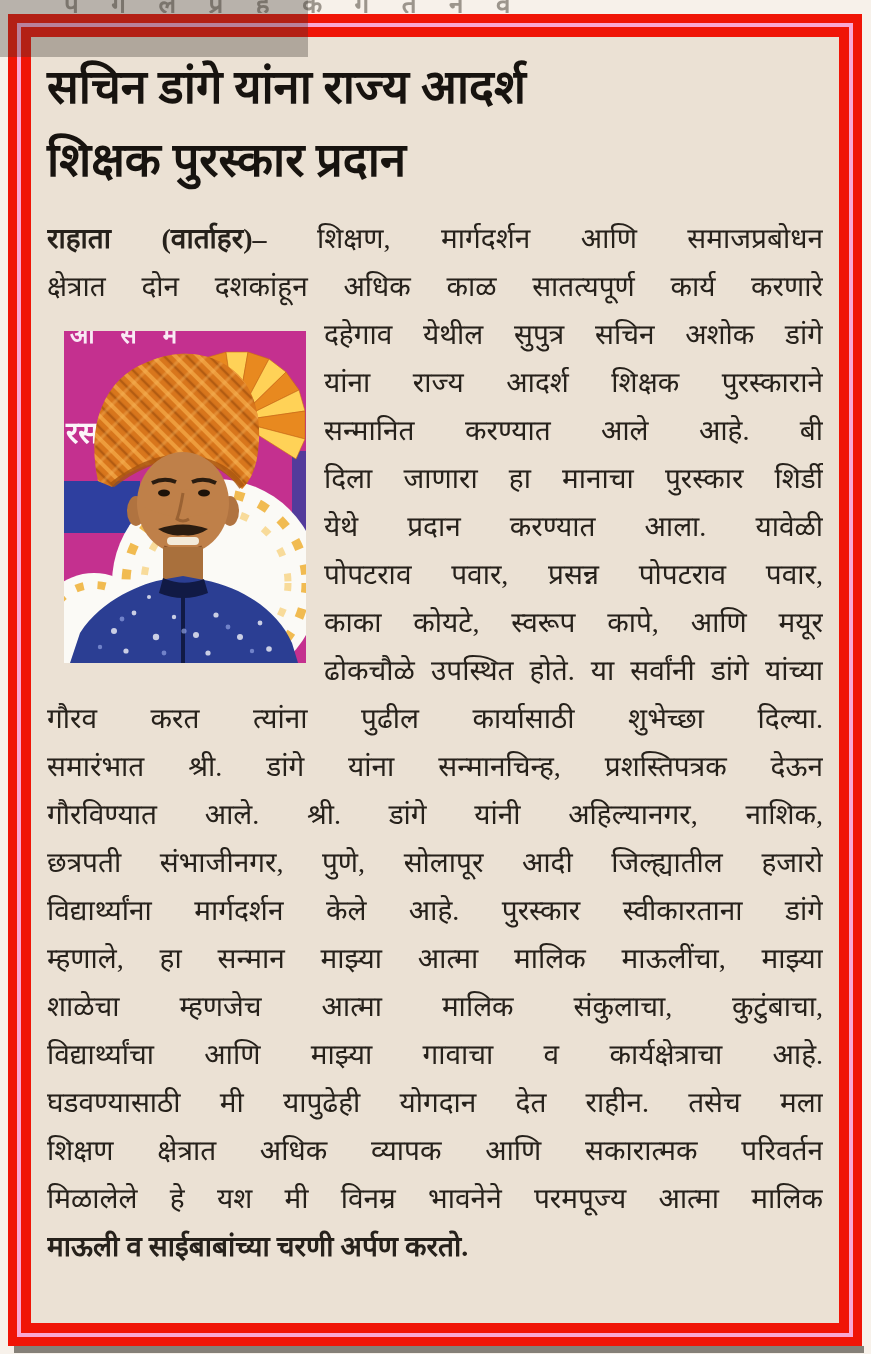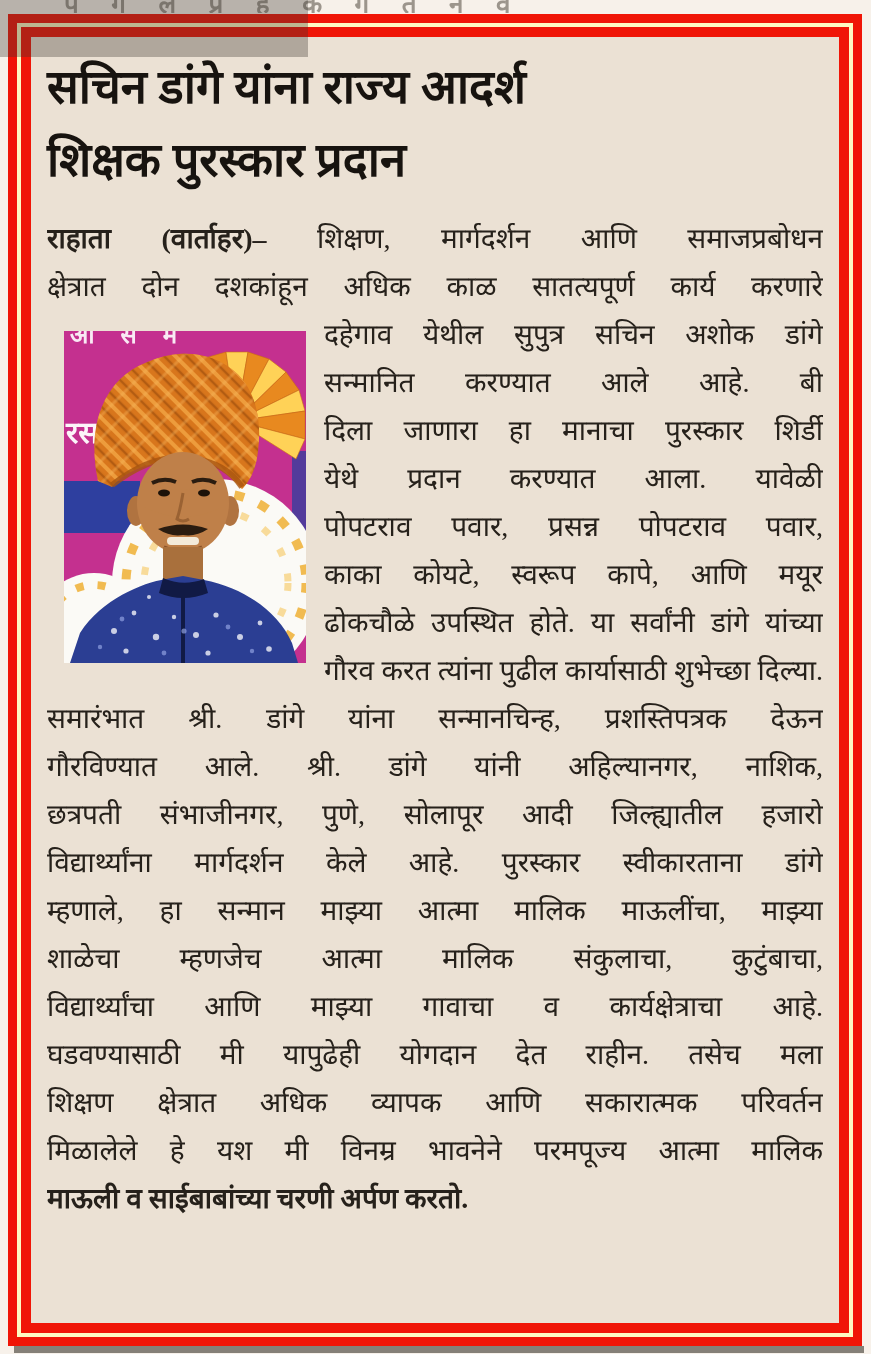--- a/index.html
+++ b/index.html
@@ -13,21 +13,21 @@
     position:absolute;left:0;top:0;width:780px;height:13px;overflow:hidden;
   }
   .top-strip span{
     display:block;margin-top:-15px;padding-left:64px;
     font-size:26px;font-weight:bold;color:#8d867c;letter-spacing:13px;opacity:.85;
     white-space:nowrap;
   }
   
   .frame-outer{
     position:absolute;left:8px;top:14px;width:854px;height:1332px;
-    border:9px solid #f01507;box-sizing:border-box;background:#fef9c3;
+    border:9px solid #f01507;box-sizing:border-box;background:#f9a8d4;
   }
   .frame-inner{
     position:absolute;left:4px;top:4px;right:4px;bottom:4px;
     border:10px solid #f01507;box-sizing:border-box;background:#ebe1d4;
   }
   .bottom-shadow{
     position:absolute;left:14px;top:1346px;width:850px;height:7px;
     background:#5f5a52;opacity:.75;
   }
   .content{
@@ -169,20 +169,21 @@
                 <circle cx="120" cy="300" r="2.6"></circle>
               <circle cx="164" cy="296" r="2.4"></circle>
                 <circle cx="188" cy="320" r="2.2"></circle>
               <circle cx="100" cy="322" r="2.4"></circle>
                 <circle cx="36" cy="316" r="2.2"></circle>
             </g>
           </svg>
         </div>
 
         <div class="bl">दहेगाव येथील सुपुत्र सचिन अशोक डांगे</div>
+        <div class="bl">यांना राज्य आदर्श शिक्षक पुरस्काराने</div>
         <div class="bl">सन्मानित करण्यात आले आहे. बी</div>
         <div class="bl">दिला जाणारा हा मानाचा पुरस्कार शिर्डी</div>
         <div class="bl">येथे प्रदान करण्यात आला. यावेळी</div>
         <div class="bl">पोपटराव पवार, प्रसन्न पोपटराव पवार,</div>
         <div class="bl">काका कोयटे, स्वरूप कापे, आणि मयूर</div>
         <div class="bl">ढोकचौळे उपस्थित होते. या सर्वांनी डांगे यांच्या कार्याचा</div>
         <div class="bl">गौरव करत त्यांना पुढील कार्यासाठी शुभेच्छा दिल्या.</div>
         <div class="bl">समारंभात श्री. डांगे यांना सन्मानचिन्ह, प्रशस्तिपत्रक देऊन</div>
         <div class="bl">गौरविण्यात आले. श्री. डांगे यांनी अहिल्यानगर, नाशिक,</div>
         <div class="bl">छत्रपती संभाजीनगर, पुणे, सोलापूर आदी जिल्ह्यातील हजारो</div>

